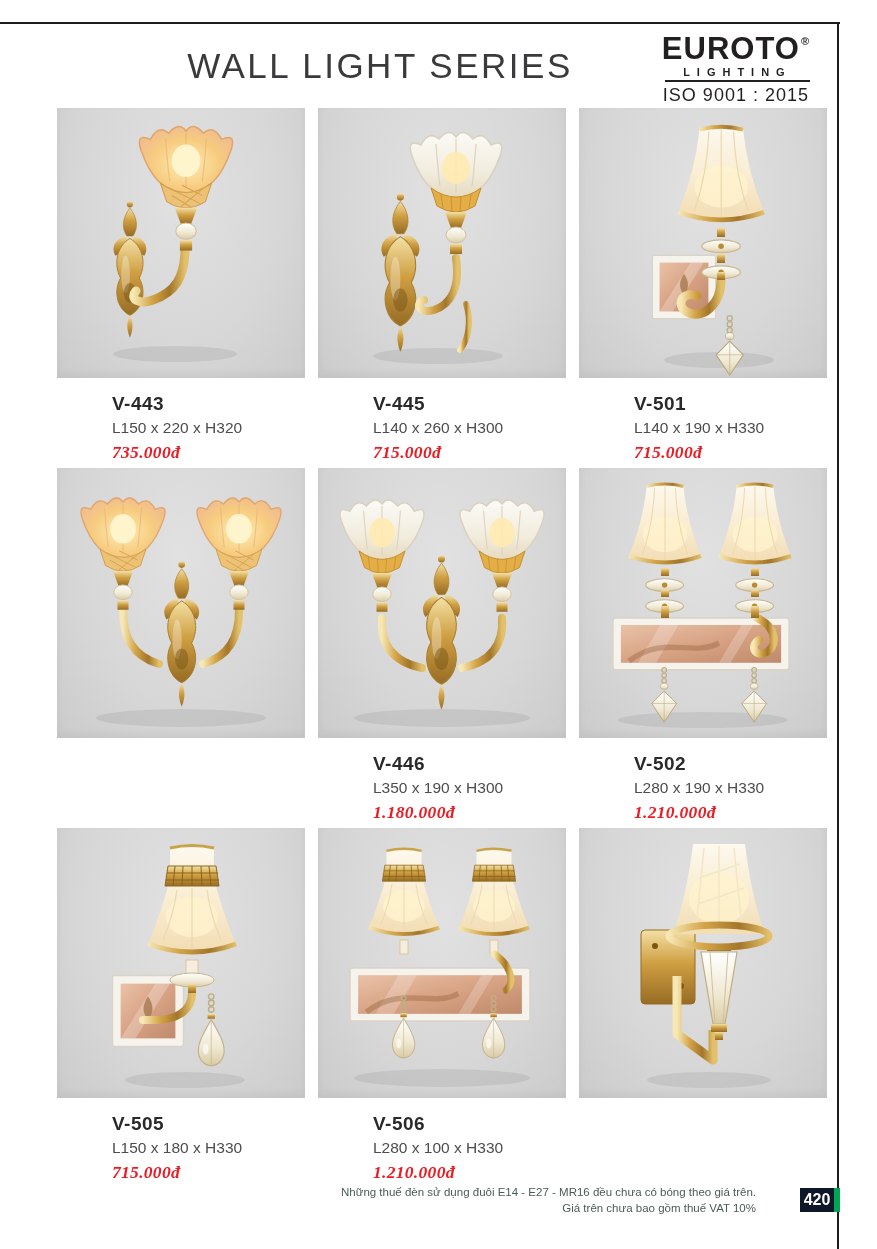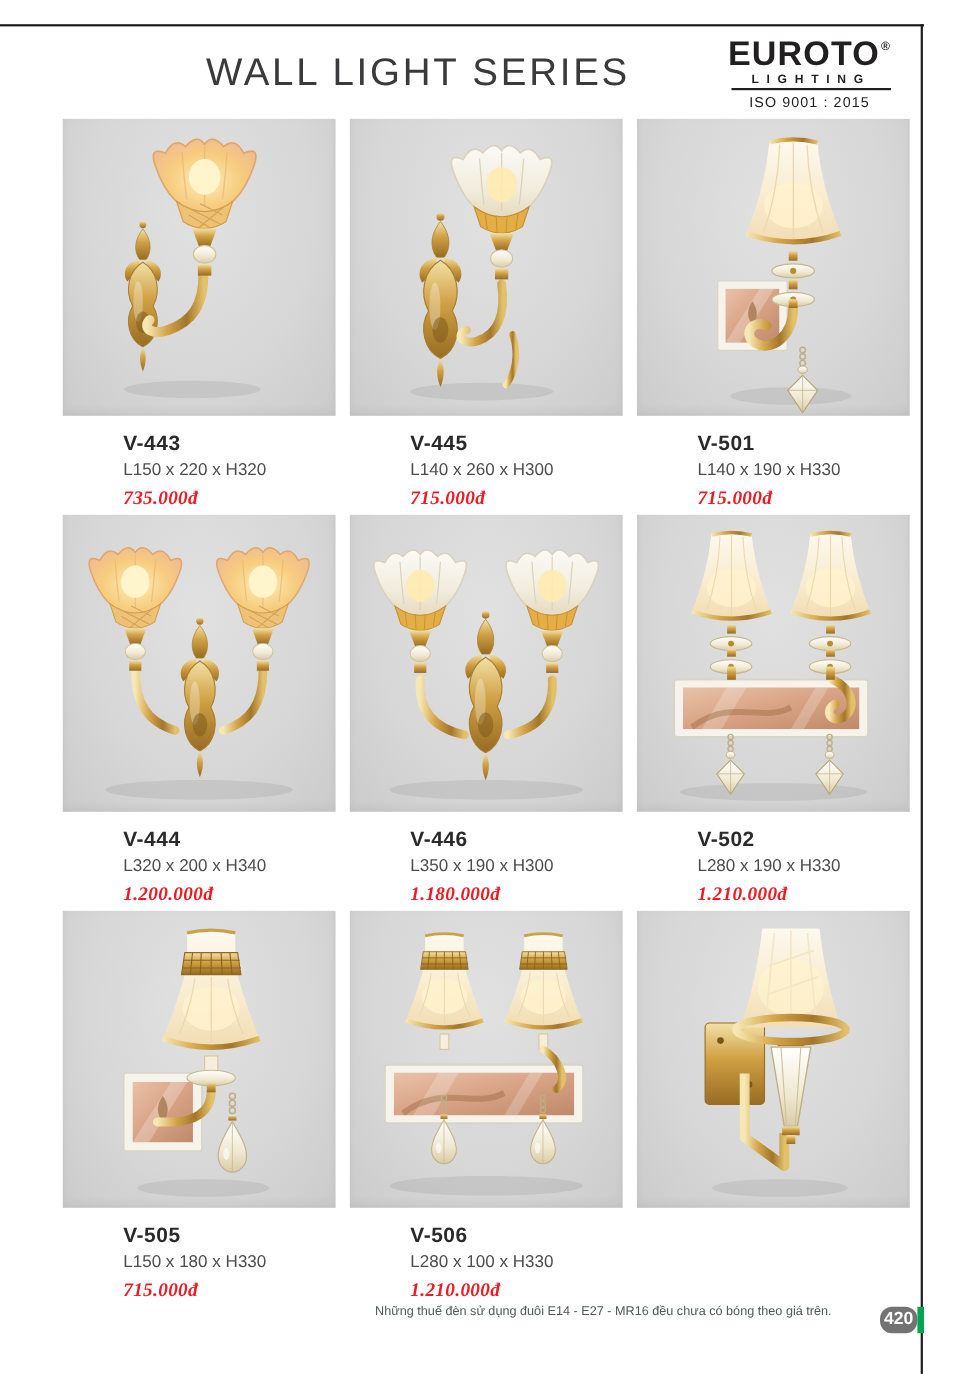--- a/index.html
+++ b/index.html
@@ -9,41 +9,41 @@
   .frame-right{position:absolute;top:22px;right:1px;width:2px;height:1227px;background:#1c1c1c;}
 
   
   .title{position:absolute;top:46px;left:0;width:760px;margin:0;text-align:center;
          font-size:35px;font-weight:400;letter-spacing:2.5px;color:#3a3a3c;}
   .logo{position:absolute;top:33px;right:30px;text-align:center;color:#221f20;}
   .logo-name{font-size:31px;font-weight:800;letter-spacing:1px;line-height:1;}
   .logo-name .reg{font-size:11px;font-weight:700;vertical-align:14px;margin-left:1px;}
   .logo-tag{font-size:11px;font-weight:700;letter-spacing:7px;margin:2px 0 0 3px;
             padding-bottom:2px;border-bottom:2px solid #221f20;}
-  .logo-iso{font-size:13px;letter-spacing:1px;margin-top:3px;font-weight:400;}
+  .logo-iso{font-size:18px;letter-spacing:1px;margin-top:3px;font-weight:400;}
 
   
   .grid{position:absolute;top:108px;left:57px;width:770px;display:grid;
         grid-template-columns:repeat(3,248px);column-gap:13px;row-gap:5px;}
   .card{margin:0;}
   .img{height:270px;background:radial-gradient(ellipse at 50% 32%,#e1e1e1 0%,#d7d7d7 58%,#cbcbcb 100%);
        box-shadow:inset 0 -4px 8px rgba(0,0,0,0.05);}
   .img svg{display:block;}
   .cap{padding:15px 0 0 55px;height:70px;box-sizing:content-box;}
   .model{font-size:19px;font-weight:bold;color:#2a2a2a;letter-spacing:.5px;margin-bottom:4px;}
   .dims{font-size:15.5px;color:#4d4d4d;margin-bottom:5px;}
   .price{font-family:"Liberation Serif",serif;font-style:italic;font-weight:bold;
          font-size:17.5px;color:#ed1c24;letter-spacing:.3px;}
 
   
   .footer-notes{position:absolute;top:1185px;right:84px;text-align:right;
                 font-size:11.5px;line-height:1.35;color:#4d5b55;}
   .badge{position:absolute;top:1188px;left:800px;width:77px;height:24px;display:flex;}
-  .page-num{width:34px;background:#737373;color:#ffffff;font-weight:bold;font-size:16px;
-            display:flex;align-items:center;justify-content:center;border-radius:11px;}
+  .page-num{width:34px;background:#0f172a;color:#ffffff;font-weight:bold;font-size:16px;
+            display:flex;align-items:center;justify-content:center;}
   .green-bar{flex:1;background:#00a651;}
 </style>
 </head>
 <body>
 
 <div class="page">
   <div class="frame-top"></div>
   <div class="frame-right"></div>
 
   <svg width="0" height="0" style="position:absolute" aria-hidden="true">
@@ -263,25 +263,20 @@
       <div class="img">
         <svg width="248" height="270" viewBox="0 0 248 270">
           <ellipse cx="124" cy="250" rx="85" ry="9" fill="#000000" opacity="0.07"></ellipse>
           <path d="M66 142 C66 170 76 188 102 196" stroke="url(#g-gold)" stroke-width="8" fill="none" stroke-linecap="round"></path>
           <path d="M182 142 C182 170 172 188 146 196" stroke="url(#g-gold)" stroke-width="8" fill="none" stroke-linecap="round"></path>
           <use href="#sym-ornate-plate" transform="translate(95,92) scale(0.66)"></use>
           <use href="#sym-flower" transform="translate(20,24) scale(0.92)"></use>
           <use href="#sym-flower" transform="translate(136,24) scale(0.92)"></use>
         </svg>
       </div>
-      <figcaption class="cap">
-        <div class="model">V-444</div>
-        <div class="dims">L320 x 200 x H340</div>
-        <div class="price">1.200.000đ</div>
-      </figcaption>
     </figure>
 
     <figure class="card">
       <div class="img">
         <svg width="248" height="270" viewBox="0 0 248 270">
           <ellipse cx="124" cy="250" rx="88" ry="9" fill="#000000" opacity="0.07"></ellipse>
           <path d="M64 150 C62 178 76 194 104 200" stroke="url(#g-gold)" stroke-width="8" fill="none" stroke-linecap="round"></path>
           <path d="M184 150 C186 178 172 194 144 200" stroke="url(#g-gold)" stroke-width="8" fill="none" stroke-linecap="round"></path>
           <use href="#sym-ornate-plate" transform="translate(92,86) scale(0.7)"></use>
           <use href="#sym-flower-frost" transform="translate(18,26) scale(0.92)"></use>
@@ -377,19 +372,20 @@
           <use href="#sym-cone" transform="translate(73,10) scale(1.0)"></use>
         </svg>
       </div>
     </figure>
 
   </main>
 
   <footer>
     <div class="footer-notes">
       <div>Những thuế đèn sử dụng đuôi E14 - E27 - MR16 đều chưa có bóng theo giá trên.</div>
+      <div>Giá trên chưa bao gồm thuế VAT 10%</div>
     </div>
     <div class="badge">
       <span class="page-num">420</span>
       <span class="green-bar"></span>
     </div>
   </footer>
 </div>
 
 </body></html>

